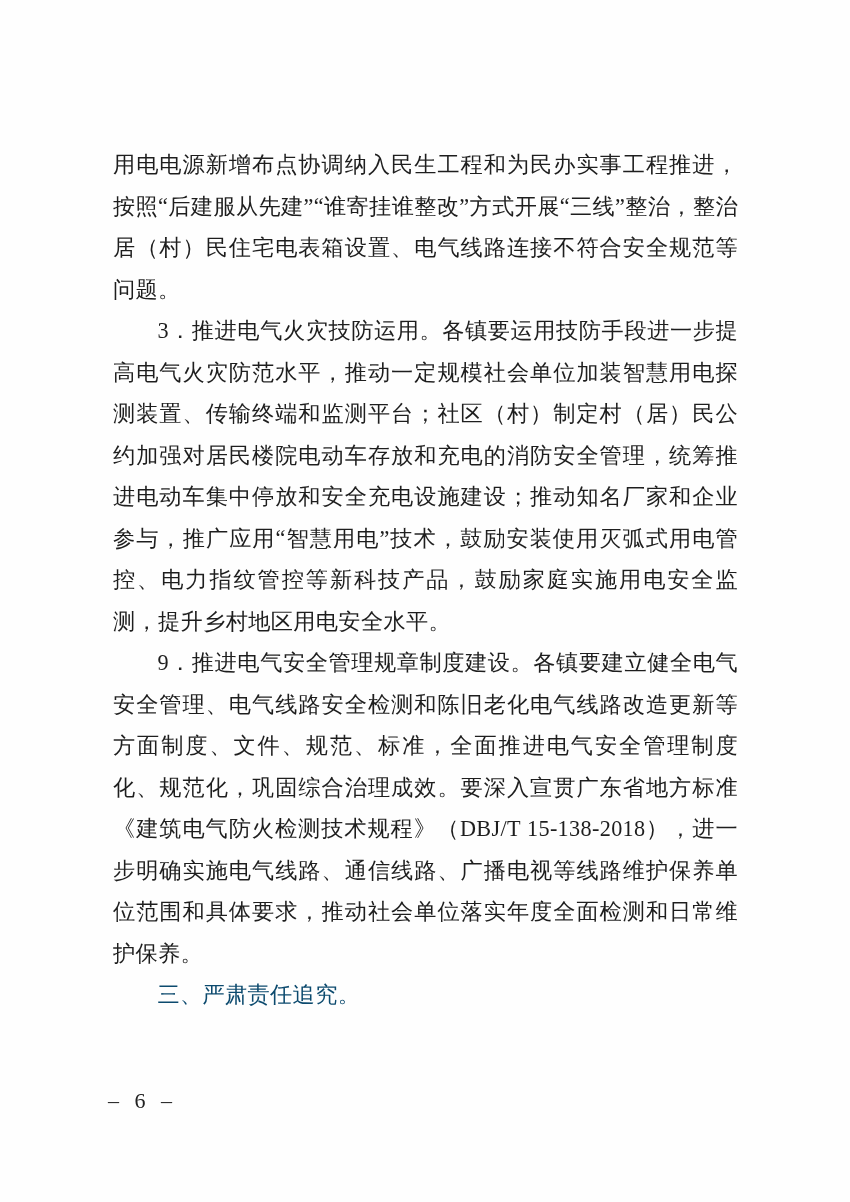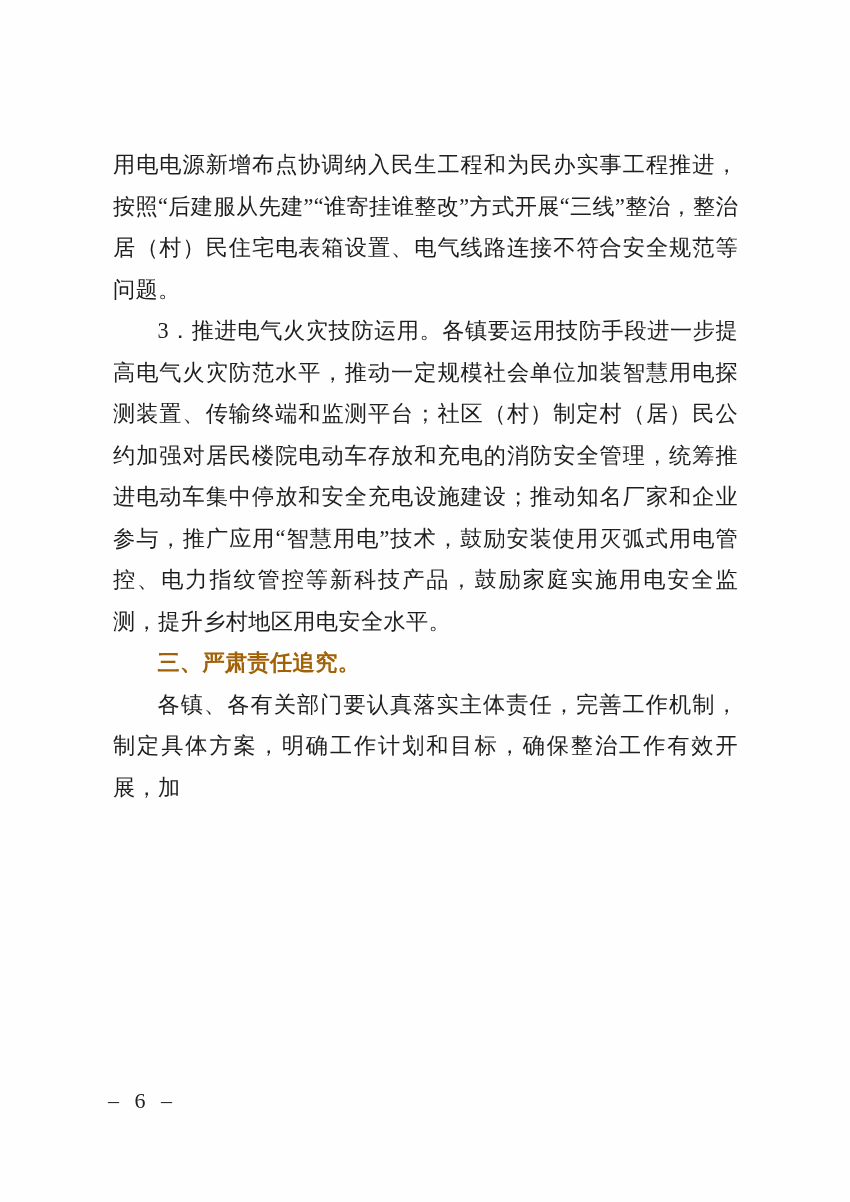--- a/index.html
+++ b/index.html
@@ -30,39 +30,39 @@
     text-align: justify;
     text-justify: inter-character;
     text-indent: 2em;
     color: #1e1e1e;
   }
   .para.no-indent {
     text-indent: 0;
   }
   .para.heading {
     font-family: "Liberation Sans", "DejaVu Sans", sans-serif;
-    font-weight: bold;
+    font-weight: normal;
     text-align: left;
-    color: #a16207;
+    color: #0c4a6e;
   }
   .page-footer {
     position: absolute;
     left: 108px;
     top: 1086px;
     font-size: 22px;
     line-height: 30px;
     letter-spacing: 5px;
     color: #222222;
     font-family: "Liberation Serif", "DejaVu Serif", serif;
   }
 </style>
 </head>
 <body>
 
 <div class="page">
   <div class="doc-body">
       <p class="para no-indent">用电电源新增布点协调纳入民生工程和为民办实事工程推进，按照“后建服从先建”“谁寄挂谁整改”方式开展“三线”整治，整治居（村）民住宅电表箱设置、电气线路连接不符合安全规范等问题。</p>
       <p class="para">3．推进电气火灾技防运用。各镇要运用技防手段进一步提高电气火灾防范水平，推动一定规模社会单位加装智慧用电探测装置、传输终端和监测平台；社区（村）制定村（居）民公约加强对居民楼院电动车存放和充电的消防安全管理，统筹推进电动车集中停放和安全充电设施建设；推动知名厂家和企业参与，推广应用“智慧用电”技术，鼓励安装使用灭弧式用电管控、电力指纹管控等新科技产品，鼓励家庭实施用电安全监测，提升乡村地区用电安全水平。</p>
+      <p class="para">9．推进电气安全管理规章制度建设。各镇要建立健全电气安全管理、电气线路安全检测和陈旧老化电气线路改造更新等方面制度、文件、规范、标准，全面推进电气安全管理制度化、规范化，巩固综合治理成效。要深入宣贯广东省地方标准《建筑电气防火检测技术规程》（DBJ/T 15-138-2018），进一步明确实施电气线路、通信线路、广播电视等线路维护保养单位范围和具体要求，推动社会单位落实年度全面检测和日常维护保养。</p>
       <p class="para heading">三、严肃责任追究。</p>
-      <p class="para">各镇、各有关部门要认真落实主体责任，完善工作机制，制定具体方案，明确工作计划和目标，确保整治工作有效开展，加</p>
     </div>
   <div class="page-footer">– 6 –</div>
 </div>
 
 </body></html>

